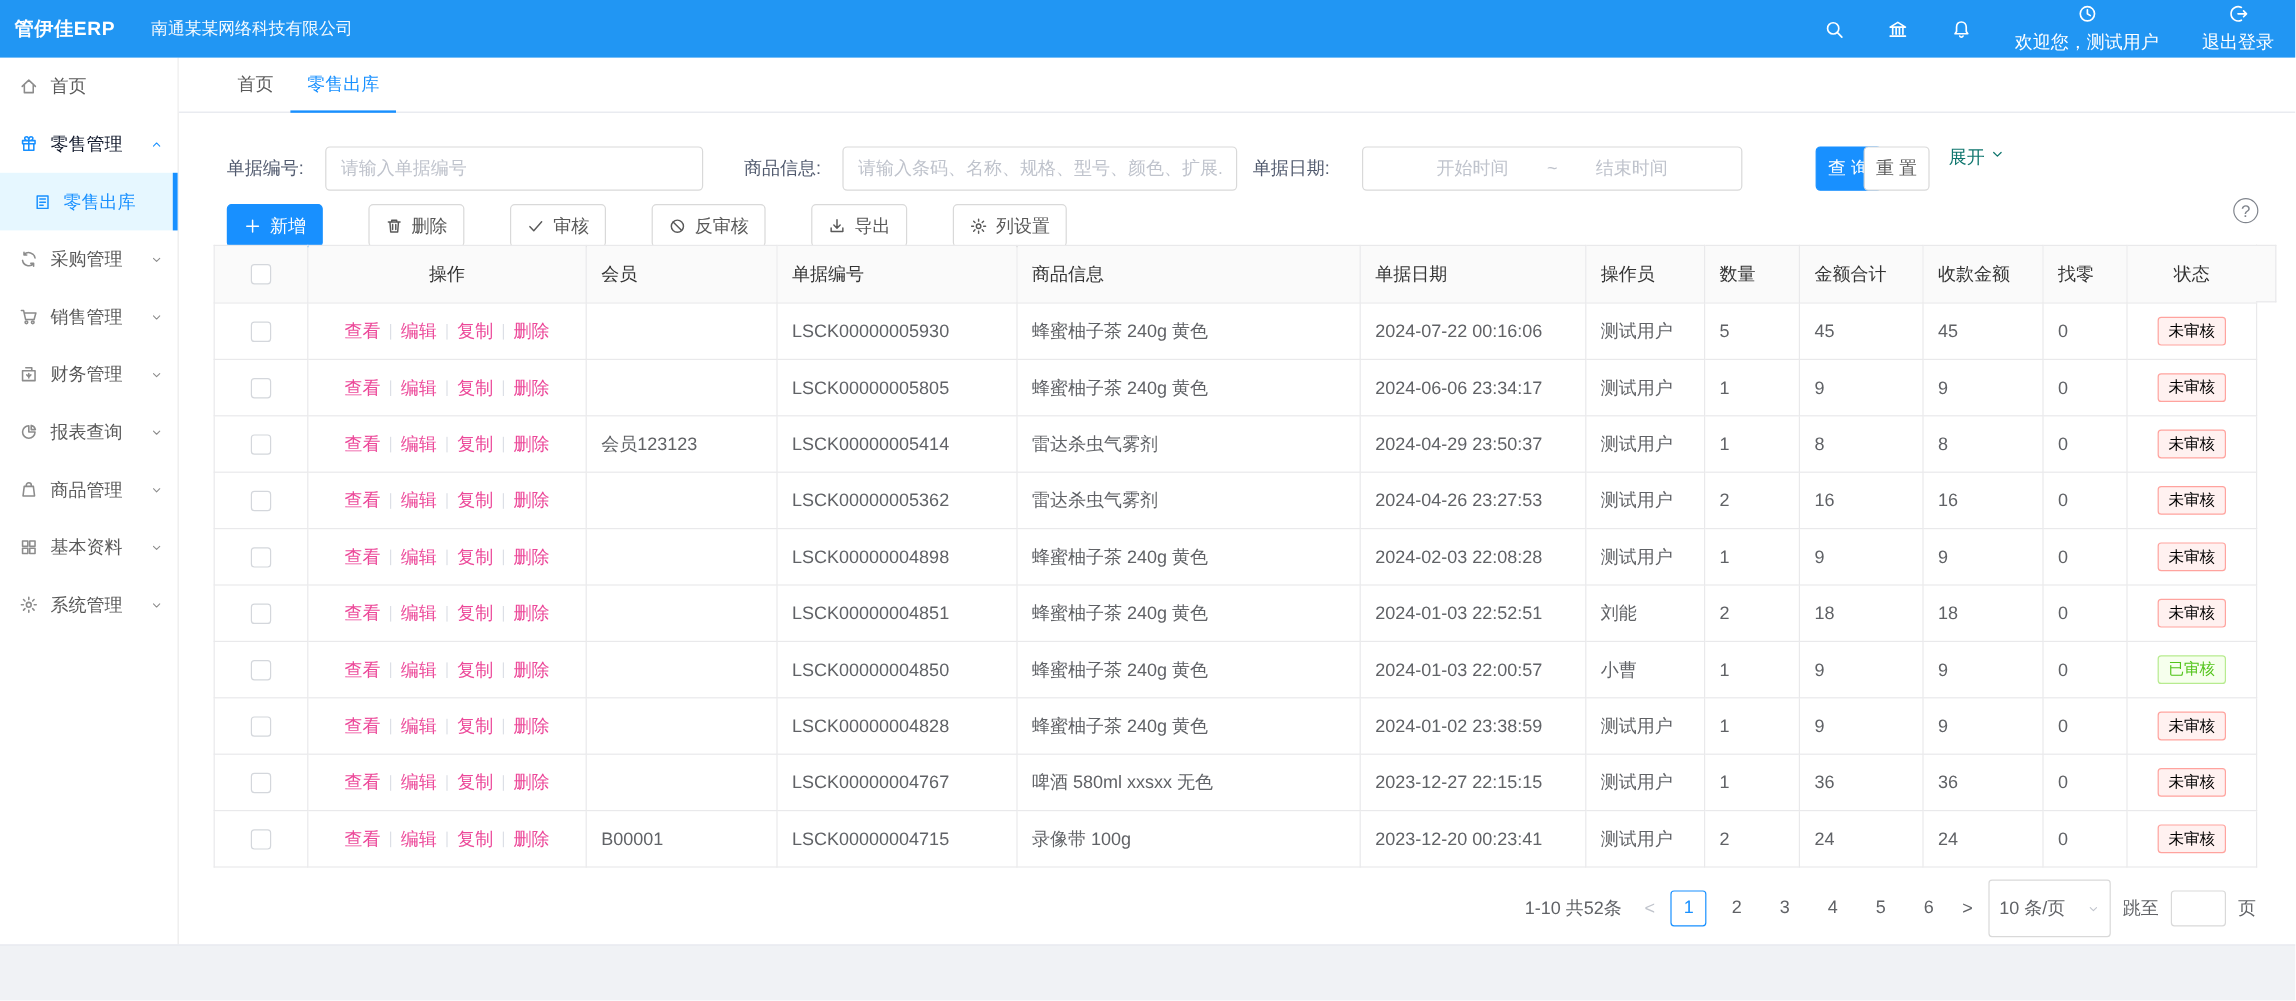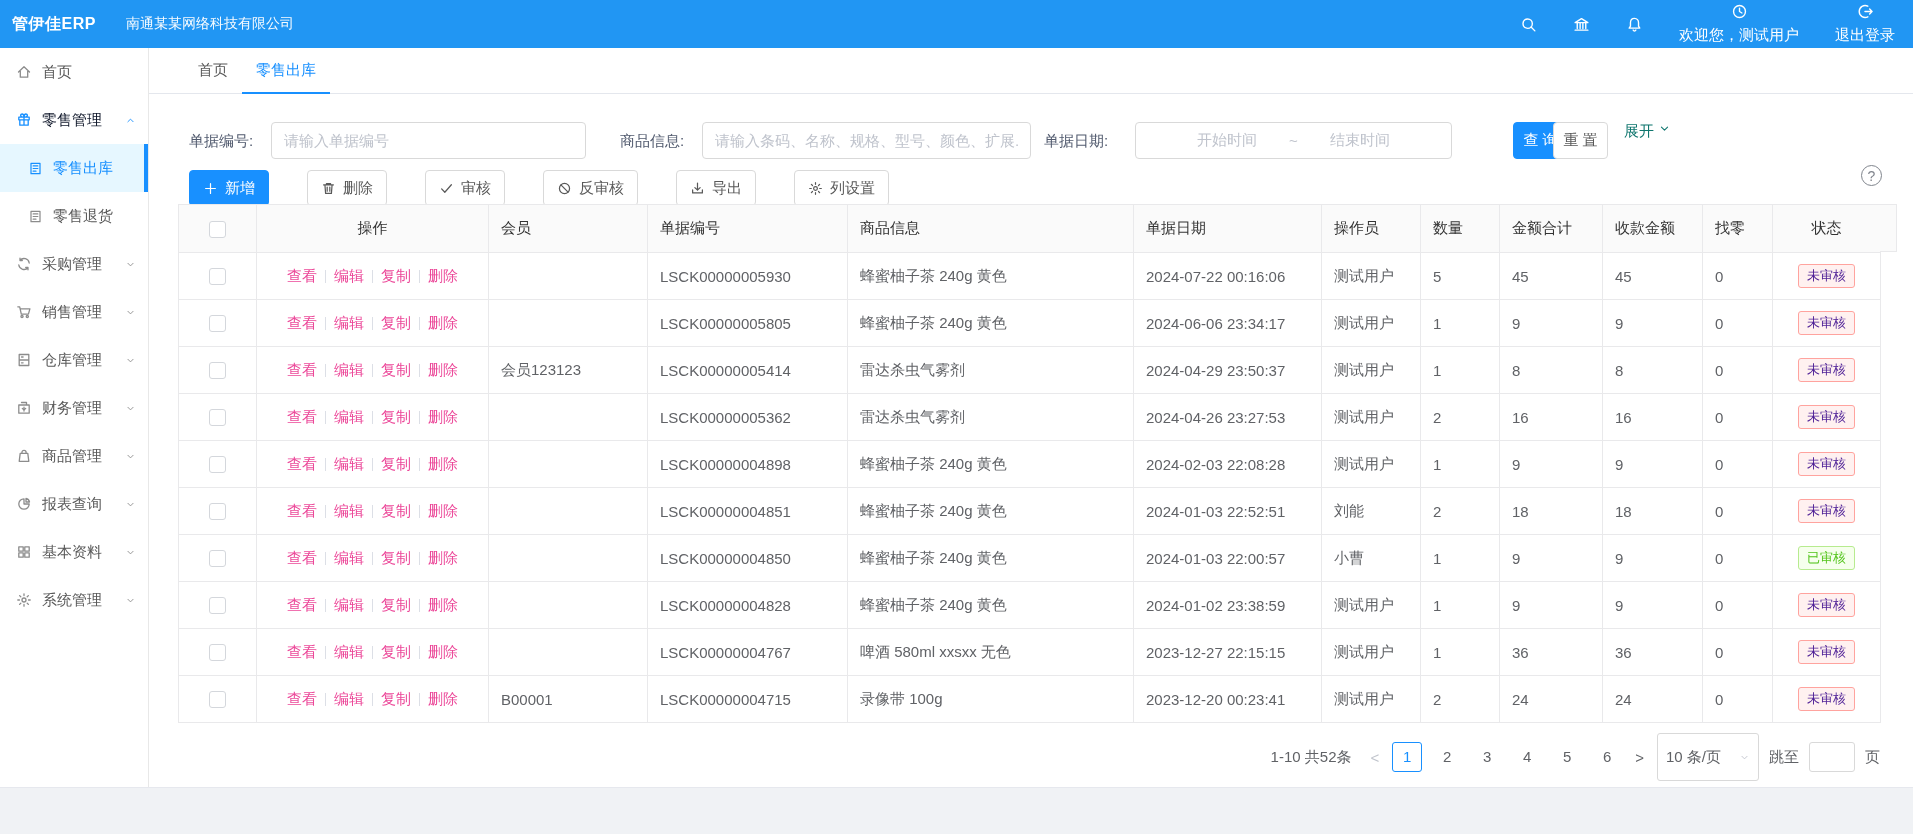--- a/index.html
+++ b/index.html
@@ -76,21 +76,21 @@
   .data-table th { height:48px; background:#fafafa; color:#333; font-weight:400; text-align:left; }
   .data-table td { height:47px; color:#606266; background:#fff; }
   .center { text-align:center !important; }
   .gutter-box { position:absolute; top:156px; left:1731px; width:17px; height:48px; background:#fafafa;
                 border:1px solid #e9e9eb; border-left:none; box-sizing:border-box; }
   .checkbox { width:17px; height:17px; border:1.5px solid #d4d7dc; border-radius:3px; display:inline-block;
               background:#fff; vertical-align:middle; cursor:pointer; box-sizing:border-box; }
   a.op { color:#ec4899; text-decoration:none; cursor:pointer; }
   .sep { display:inline-block; width:1px; height:13px; background:#dcdfe6; margin:0 8px; vertical-align:-2px; }
   .badge { display:inline-block; padding:3px 8px; border-radius:3px; font-size:13px; line-height:1.3; }
-  .badge.red { color:#4c1d95; background:#fff1f0; border:1px solid #ffa39e; }
+  .badge.red { color:#000000; background:#fff1f0; border:1px solid #ffa39e; }
   .badge.green { color:#52c41a; background:#f6ffed; border:1px solid #b7eb8f; }
   
   .pagination { position:absolute; top:693px; right:33px; height:32px; display:flex; align-items:center;
                 gap:10px; font-size:15px; color:#606266; }
   .pg-summary { margin-right:6px; }
   .pg-arrow { color:#c0c4cc; padding:0 3px; cursor:pointer; font-size:15px; }
   .pg-arrow.next { color:#606266; }
   .pg-num { min-width:30px; height:30px; line-height:30px; text-align:center; border-radius:3px;
             cursor:pointer; box-sizing:border-box; }
   .pg-num.active { border:1px solid #1890ff; color:#1890ff; line-height:28px; background:#fff; }
@@ -169,28 +169,20 @@
         </span>
       </div>
       <div class="side-item sub selected">
         <span class="icn s-icn">
           <svg viewBox="0 0 16 16" fill="none" stroke="currentColor" stroke-width="1.3" stroke-linecap="round" stroke-linejoin="round">
             <path d="M3.2 2.5h9.6v11H3.2zM5.5 5.2h5M5.5 8h5M5.5 10.8h3"></path>
           </svg>
         </span>
         <span class="s-label">零售出库</span>
       </div>
-      <div class="side-item sub">
-        <span class="icn s-icn">
-          <svg viewBox="0 0 16 16" fill="none" stroke="currentColor" stroke-width="1.3" stroke-linecap="round" stroke-linejoin="round">
-            <path d="M3.2 2.5h9.6v11H3.2zM5.5 5.2h5M5.5 8h5M5.5 10.8h3"></path>
-          </svg>
-        </span>
-        <span class="s-label">零售退货</span>
-      </div>
       <div class="side-item">
         <span class="icn s-icn">
           <svg viewBox="0 0 16 16" fill="none" stroke="currentColor" stroke-width="1.3" stroke-linecap="round" stroke-linejoin="round">
             <path d="M13.2 7A5.3 5.3 0 0 0 4 4.3M4 2.2v2.3h2.3M2.8 9a5.3 5.3 0 0 0 9.2 2.7M12 13.8v-2.3H9.7"></path>
           </svg>
         </span>
         <span class="s-label">采购管理</span>
         <span class="icn chev">
           <svg viewBox="0 0 16 16" fill="none" stroke="currentColor" stroke-width="1.3" stroke-linecap="round" stroke-linejoin="round">
             <path d="M4.2 6.2 8 10l3.8-3.8"></path>
@@ -208,64 +200,51 @@
         <span class="s-label">销售管理</span>
         <span class="icn chev">
           <svg viewBox="0 0 16 16" fill="none" stroke="currentColor" stroke-width="1.3" stroke-linecap="round" stroke-linejoin="round">
             <path d="M4.2 6.2 8 10l3.8-3.8"></path>
           </svg>
         </span>
       </div>
       <div class="side-item">
         <span class="icn s-icn">
           <svg viewBox="0 0 16 16" fill="none" stroke="currentColor" stroke-width="1.3" stroke-linecap="round" stroke-linejoin="round">
-            <path d="M3.2 2.5h9.6v11H3.2zM3.2 8h9.6M5.5 5h1.6M5.5 10.8h1.6"></path>
-          </svg>
-        </span>
-        <span class="s-label">仓库管理</span>
-        <span class="icn chev">
-          <svg viewBox="0 0 16 16" fill="none" stroke="currentColor" stroke-width="1.3" stroke-linecap="round" stroke-linejoin="round">
-            <path d="M4.2 6.2 8 10l3.8-3.8"></path>
-          </svg>
-        </span>
-      </div>
-      <div class="side-item">
-        <span class="icn s-icn">
-          <svg viewBox="0 0 16 16" fill="none" stroke="currentColor" stroke-width="1.3" stroke-linecap="round" stroke-linejoin="round">
             <path d="M2.8 5h10.4v8.2H2.8zM5.5 2.5h5V5M8 7.2v3.8M6.3 8.4 8 10.1l1.7-1.7"></path>
           </svg>
         </span>
         <span class="s-label">财务管理</span>
-        <span class="icn chev">
-          <svg viewBox="0 0 16 16" fill="none" stroke="currentColor" stroke-width="1.3" stroke-linecap="round" stroke-linejoin="round">
-            <path d="M4.2 6.2 8 10l3.8-3.8"></path>
-          </svg>
-        </span>
-      </div>
-      <div class="side-item">
-        <span class="icn s-icn">
-          <svg viewBox="0 0 16 16" fill="none" stroke="currentColor" stroke-width="1.3" stroke-linecap="round" stroke-linejoin="round">
-            <path d="M4.2 5.3h7.6l1 8H3.2zM5.9 5.3v-.9a2.1 2.1 0 0 1 4.2 0v.9"></path>
-          </svg>
-        </span>
-        <span class="s-label">商品管理</span>
         <span class="icn chev">
           <svg viewBox="0 0 16 16" fill="none" stroke="currentColor" stroke-width="1.3" stroke-linecap="round" stroke-linejoin="round">
             <path d="M4.2 6.2 8 10l3.8-3.8"></path>
           </svg>
         </span>
       </div>
       <div class="side-item">
         <span class="icn s-icn">
           <svg viewBox="0 0 16 16" fill="none" stroke="currentColor" stroke-width="1.3" stroke-linecap="round" stroke-linejoin="round">
             <path d="M8 2.8A5.2 5.2 0 1 0 13.2 8H8z"></path>
             <path d="M10 2.5A4.5 4.5 0 0 1 13.5 6H10z"></path>
           </svg>
         </span>
         <span class="s-label">报表查询</span>
+        <span class="icn chev">
+          <svg viewBox="0 0 16 16" fill="none" stroke="currentColor" stroke-width="1.3" stroke-linecap="round" stroke-linejoin="round">
+            <path d="M4.2 6.2 8 10l3.8-3.8"></path>
+          </svg>
+        </span>
+      </div>
+      <div class="side-item">
+        <span class="icn s-icn">
+          <svg viewBox="0 0 16 16" fill="none" stroke="currentColor" stroke-width="1.3" stroke-linecap="round" stroke-linejoin="round">
+            <path d="M4.2 5.3h7.6l1 8H3.2zM5.9 5.3v-.9a2.1 2.1 0 0 1 4.2 0v.9"></path>
+          </svg>
+        </span>
+        <span class="s-label">商品管理</span>
         <span class="icn chev">
           <svg viewBox="0 0 16 16" fill="none" stroke="currentColor" stroke-width="1.3" stroke-linecap="round" stroke-linejoin="round">
             <path d="M4.2 6.2 8 10l3.8-3.8"></path>
           </svg>
         </span>
       </div>
       <div class="side-item">
         <span class="icn s-icn">
           <svg viewBox="0 0 16 16" fill="none" stroke="currentColor" stroke-width="1.3" stroke-linecap="round" stroke-linejoin="round">
             <path d="M2.8 2.8h4.4v4.4H2.8zM8.8 2.8h4.4v4.4H8.8zM2.8 8.8h4.4v4.4H2.8zM8.8 8.8h4.4v4.4H8.8z"></path>

